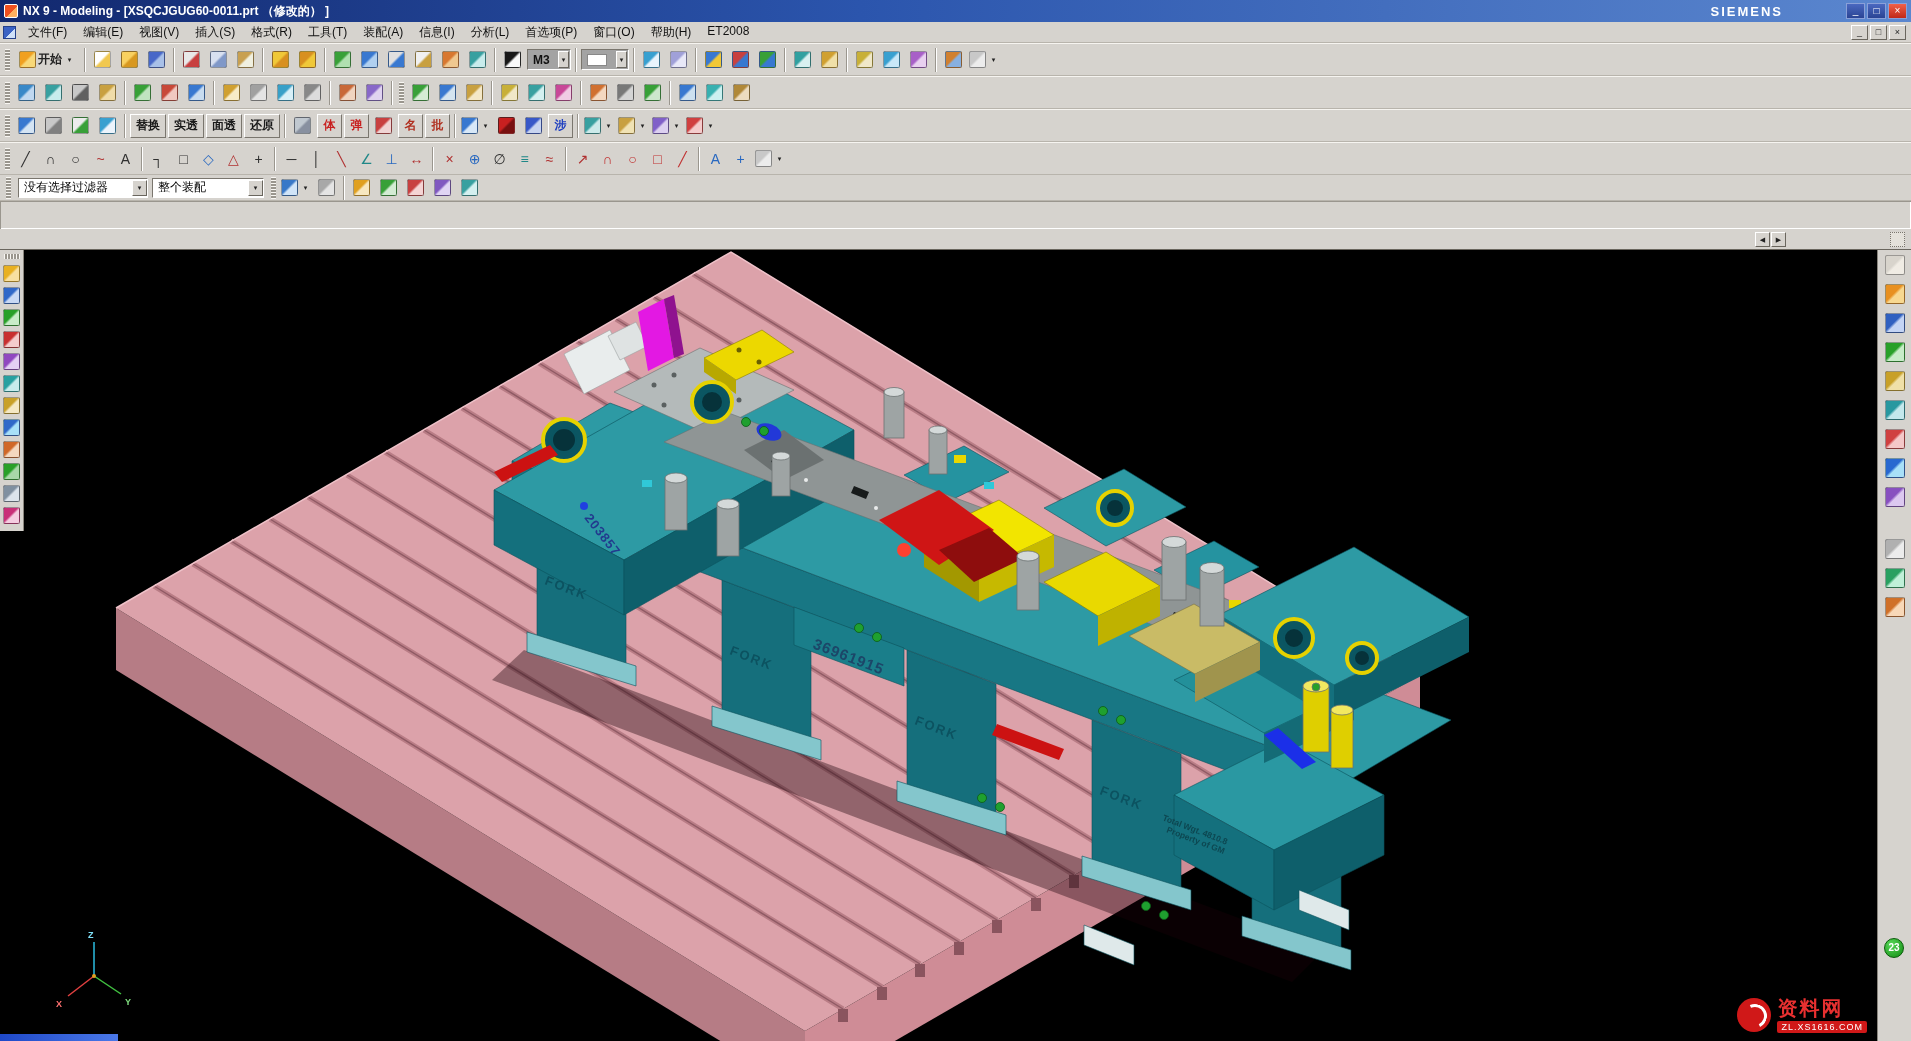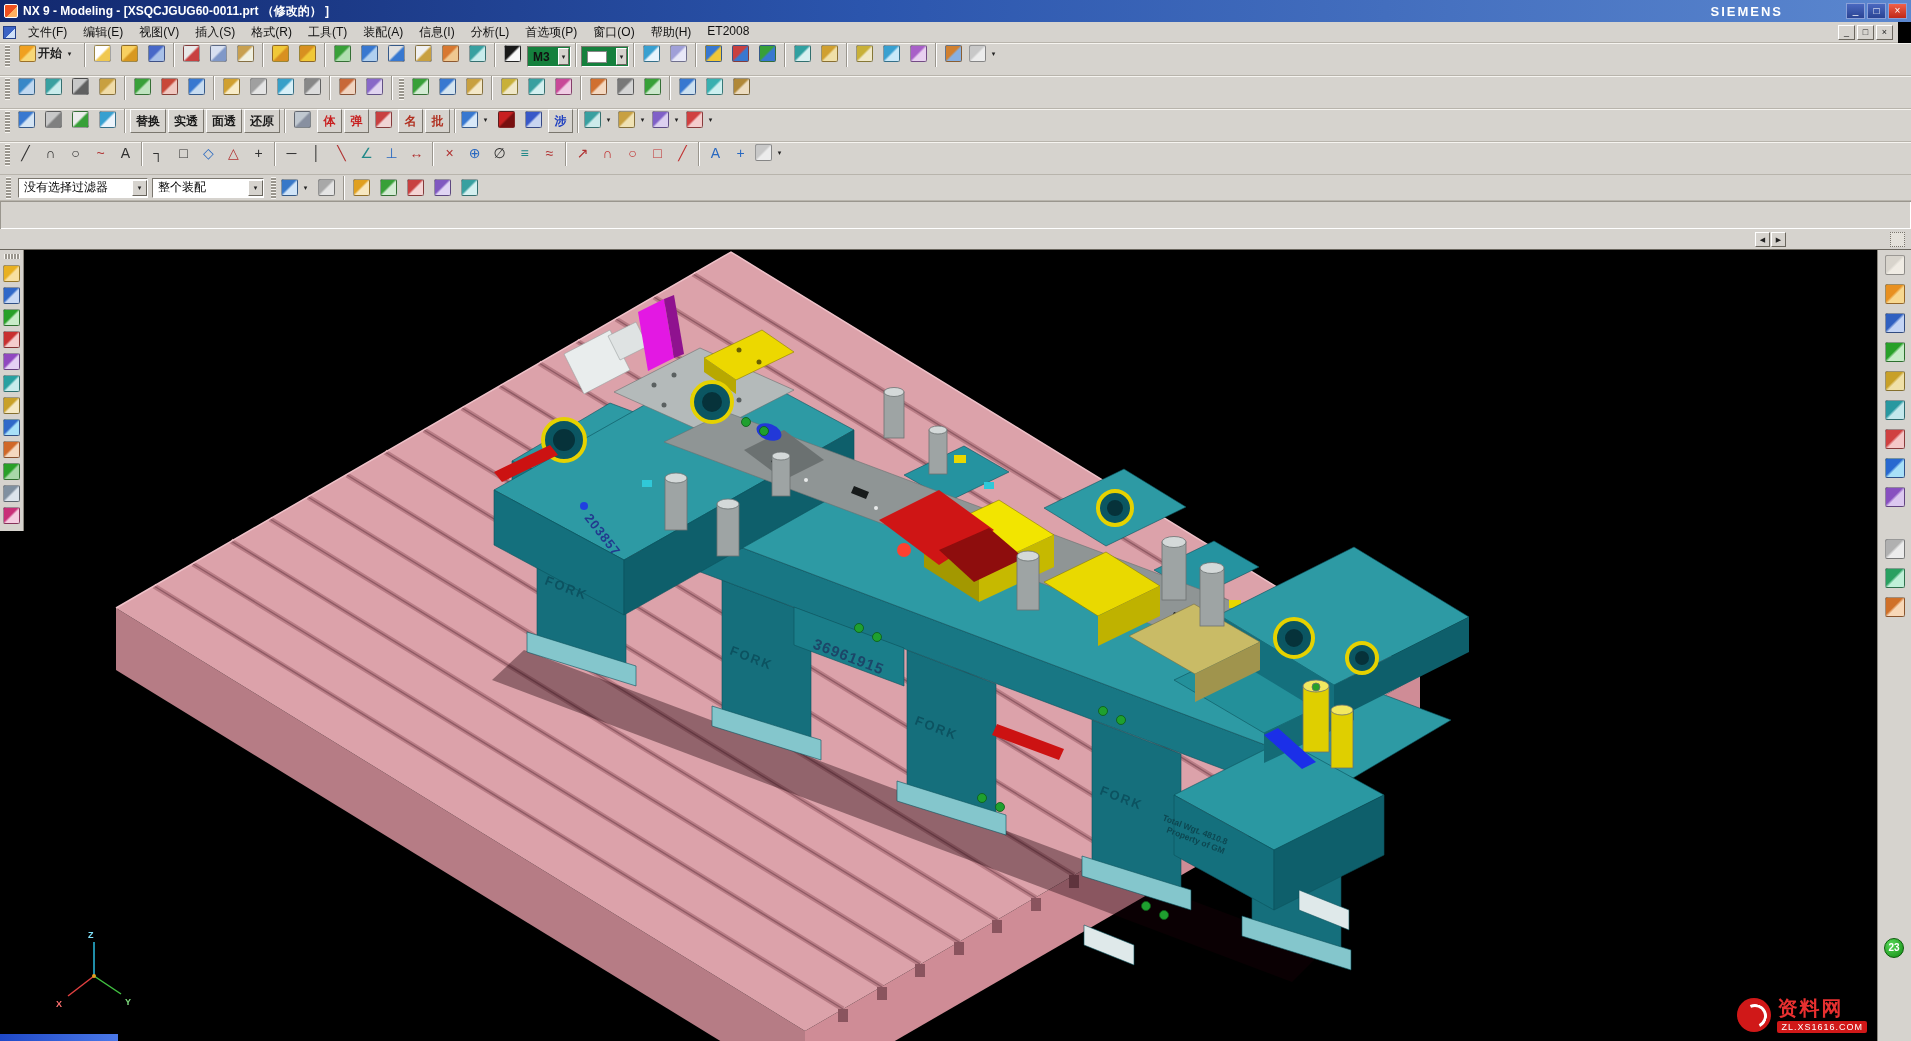--- a/index.html
+++ b/index.html
@@ -7,35 +7,35 @@
 
 .titlebar{position:absolute;left:0;top:0;right:0;height:22px;background:linear-gradient(90deg,#12286e 0%,#2b55ad 45%,#5b87cf 100%);display:flex;align-items:center;padding:0 4px;gap:5px}
 .appicon{width:14px;height:14px;background:linear-gradient(135deg,#f05020 55%,#ffb060 55%);border:1px solid #fff;border-radius:2px}
 .title{color:#fff;font-size:12px;font-weight:bold;white-space:nowrap}
 .tgrow{flex:1}
 .brand{color:#fff;font-size:13px;font-weight:bold;letter-spacing:2px;margin-right:58px}
 .winbtns{display:flex;gap:2px}
 .wbtn{width:19px;height:16px;font-size:10px;line-height:14px;text-align:center;color:#fff;border:1px solid #8aa0d8;background:linear-gradient(#4a68c0,#2a4494)}
 .wbtn.close{background:linear-gradient(#f06048,#c02818)}
 
-.menubar{position:absolute;left:0;top:22px;right:13px;height:21px;background:#d6d3ce;border-bottom:1px solid #b8b4ac;display:flex;align-items:center;padding:0 3px}
+.menubar{position:absolute;left:0;top:22px;right:0;height:21px;background:#d6d3ce;border-bottom:1px solid #b8b4ac;display:flex;align-items:center;padding:0 3px}
 .docicon{width:13px;height:13px;background:linear-gradient(135deg,#3a62c4 55%,#cfe0f8 55%);border:1px solid #24408a;margin-right:4px}
 .menu-item{padding:2px 8px;color:#111;white-space:nowrap}
 .docbtns{margin-left:auto;display:flex;gap:2px;padding-right:2px}
 .dbtn{width:17px;height:15px;border:1px solid;border-color:#fff #6a665e #6a665e #fff;background:#d6d3ce;font-size:9px;line-height:12px;text-align:center;color:#222}
 
 .tbzone{position:absolute;top:43px;left:0;right:0;background:#d6d3ce}
-.tbrow{height:33px;display:flex;align-items:flex-end;padding:8px 2px;border-top:1px solid #f6f4f0;border-bottom:1px solid #b8b4ac}
+.tbrow{height:33px;display:flex;align-items:center;padding:8px 2px;border-top:1px solid #f6f4f0;border-bottom:1px solid #b8b4ac}
 .tbi{display:inline-flex;align-items:center;justify-content:center;height:27px;min-width:25px;margin:0 1px;gap:2px;border:1px solid transparent}
 .tbi .g{width:17px;height:17px;border:1px solid rgba(50,50,50,.45);border-radius:2px;display:block}
 .tbi b{font-size:12px;font-weight:bold;white-space:nowrap}
 .tbi.flat{min-width:23px}
 .tbi.flat b{font-size:14px;font-weight:normal}
 .tbi.btn{border:1px solid;border-color:#fff #7a766e #7a766e #fff;background:#d6d3ce;padding:0 5px;height:24px}
-.tbi.combo{background:#15803d;border:1px solid;border-color:#7a766e #fff #fff #7a766e;height:21px;padding:0 1px 0 5px;justify-content:space-between}
+.tbi.combo{background:#a3a3a3;border:1px solid;border-color:#7a766e #fff #fff #7a766e;height:21px;padding:0 1px 0 5px;justify-content:space-between}
 .tbi .sw{width:20px;height:12px;border:1px solid #888;display:block}
 .tbi s{text-decoration:none;font-size:7px;color:#222;width:11px;text-align:center}
 .tbi.combo s{background:#d6d3ce;border:1px solid;border-color:#fff #6a665e #6a665e #fff;height:17px;line-height:15px}
 .tsep{width:0;height:24px;border-left:1px solid #9a968e;border-right:1px solid #fff;margin:0 3px}
 .grip{width:5px;height:22px;margin:0 3px;background:repeating-linear-gradient(180deg,#f8f6f2 0 1px,#9a968e 1px 3px)}
 
 .selbar{position:absolute;left:0;top:175px;right:0;height:26px;background:#d6d3ce;display:flex;align-items:center;padding:0 3px;gap:4px;border-bottom:1px solid #b8b4ac}
 .scombo{background:#fff;border:1px solid;border-color:#7a766e #fff #fff #7a766e;height:20px;display:flex;align-items:center;font-size:12px;padding-left:5px;justify-content:space-between;width:130px}
 .scombo.scope{width:112px}
 .cdd{background:#d6d3ce;border:1px solid;border-color:#fff #6a665e #6a665e #fff;width:15px;height:16px;font-size:7px;line-height:14px;text-align:center;text-decoration:none;color:#222;margin-left:4px}

